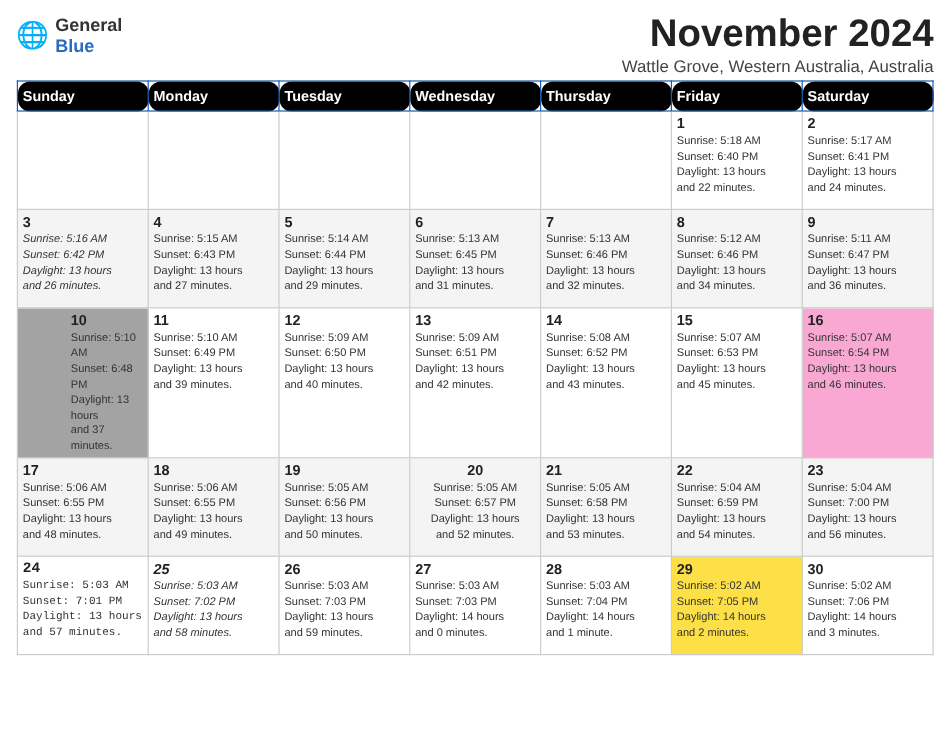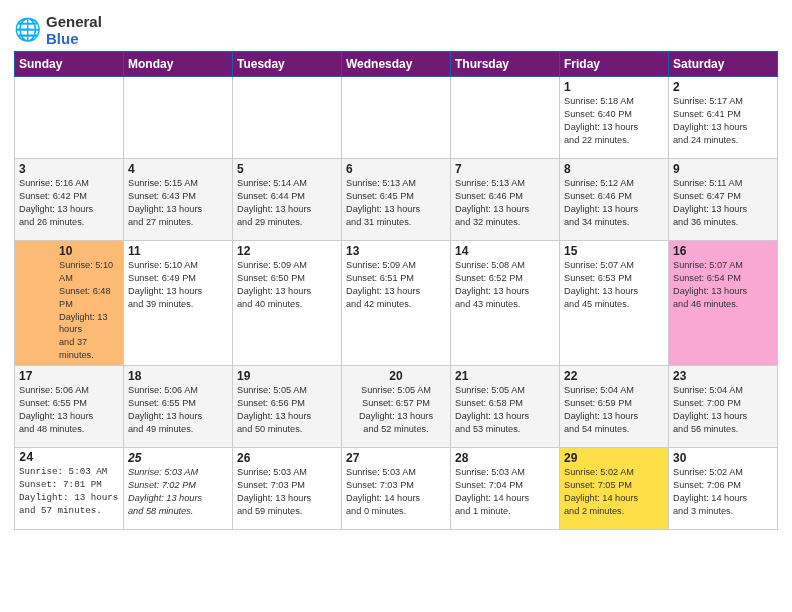--- a/index.html
+++ b/index.html
@@ -84,21 +84,22 @@
       height: 82px;
     }
     .calendar tr:nth-child(even) td {
       background: #f4f4f4;
     }
     .calendar tr:nth-child(odd) td {
       background: #fff;
     }
     
     .calendar tr:first-child th {
-      background: #701a75;
+      background: #000000;
+      border-radius: 10px;
     }
     .day-num {
       font-size: 12px;
       font-weight: bold;
       color: #222;
       display: block;
       margin-bottom: 1px;
     }
     .day-info {
       font-size: 9.2px;
@@ -115,20 +116,24 @@
 <div class="page">
   <div class="header">
     <div class="logo">
       <svg class="logo-icon" viewBox="0 0 28 28">
         <text x="0" y="20" font-size="22" fill="#2a6bbf">🌐</text>
       </svg>
       <div class="logo-text">
         <span class="logo-general">General</span>
         <span class="logo-blue">Blue</span>
       </div>
+    </div>
+    <div class="title-block">
+      <div class="month-title">November 2024</div>
+      <div class="location">Wattle Grove, Western Australia, Australia</div>
     </div>
   </div>
 
   <table class="calendar">
     <thead>
       <tr>
         <th>Sunday</th>
         <th>Monday</th>
         <th>Tuesday</th>
         <th>Wednesday</th>
@@ -155,21 +160,21 @@
             <span class="day-num">2</span>
             <div class="day-info" style="white-space: pre-line;">Sunrise: 5:17 AM
 Sunset: 6:41 PM
 Daylight: 13 hours
 and 24 minutes.</div>
           </td>
         </tr>
         <tr>
           <td style="background: rgb(244, 244, 244);">
             <span class="day-num">3</span>
-            <div class="day-info" style="white-space: pre-line;">Sunrise: 5:16 AM
+            <div class="day-info" style="white-space: pre-line; font-style: italic;">Sunrise: 5:16 AM
 Sunset: 6:42 PM
 Daylight: 13 hours
 and 26 minutes.</div>
           </td>
           <td style="background: rgb(244, 244, 244);">
             <span class="day-num">4</span>
             <div class="day-info" style="white-space: pre-line;">Sunrise: 5:15 AM
 Sunset: 6:43 PM
 Daylight: 13 hours
 and 27 minutes.</div>
@@ -204,21 +209,21 @@
           </td>
           <td style="background: rgb(244, 244, 244);">
             <span class="day-num">9</span>
             <div class="day-info" style="white-space: pre-line;">Sunrise: 5:11 AM
 Sunset: 6:47 PM
 Daylight: 13 hours
 and 36 minutes.</div>
           </td>
         </tr>
         <tr>
-          <td style="background: #fdba74; padding-left: 44px;">
+          <td style="background: #a3a3a3; padding-left: 44px;">
             <span class="day-num">10</span>
             <div class="day-info" style="white-space: pre-line;">Sunrise: 5:10 AM
 Sunset: 6:48 PM
 Daylight: 13 hours
 and 37 minutes.</div>
           </td>
           <td style="background: rgb(255, 255, 255); margin-top: 24px;">
             <span class="day-num">11</span>
             <div class="day-info" style="white-space: pre-line;">Sunrise: 5:10 AM
 Sunset: 6:49 PM

